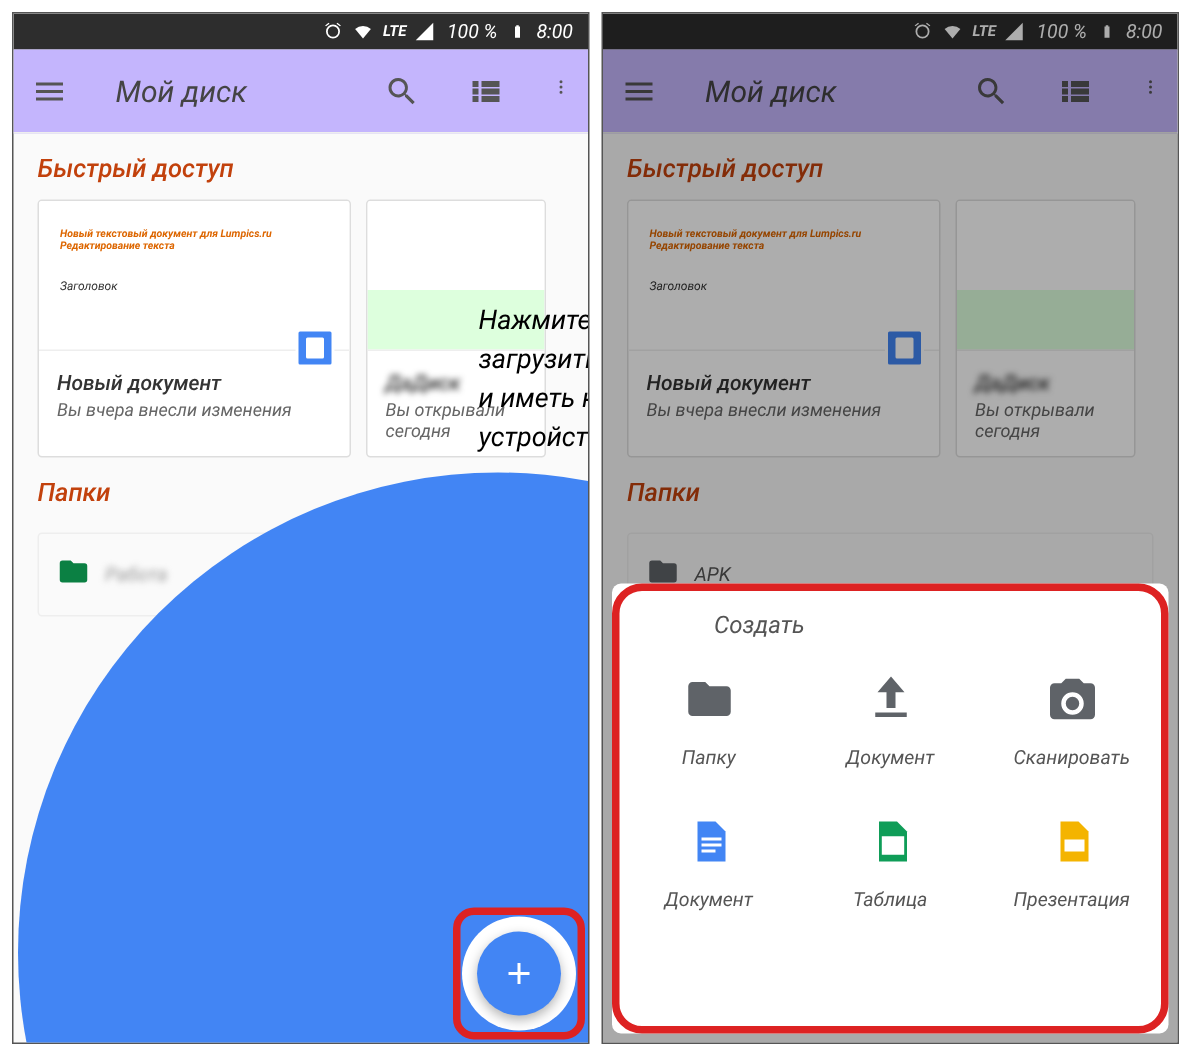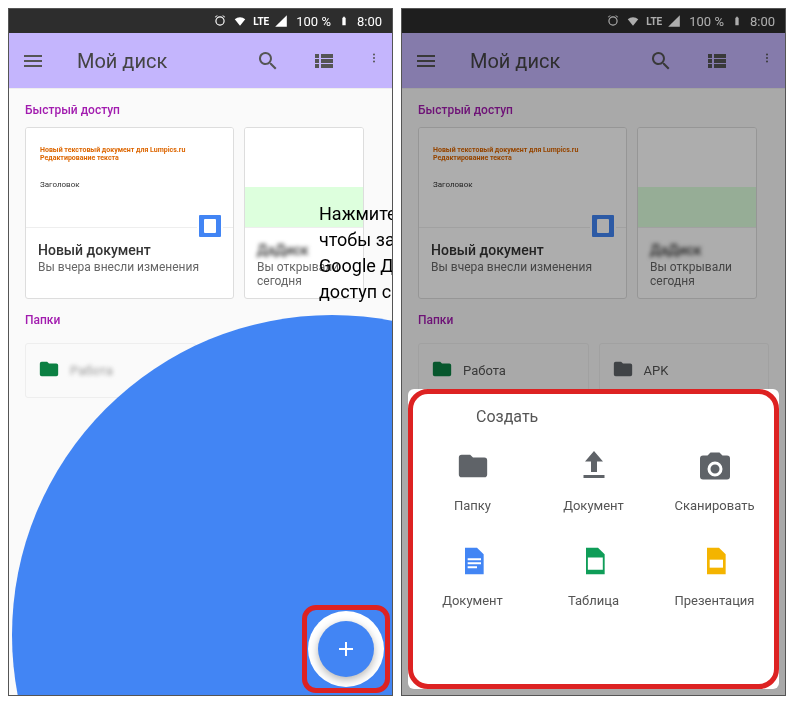--- a/index.html
+++ b/index.html
@@ -1,26 +1,26 @@
 <!DOCTYPE html>
 <html><head>
 <meta charset="utf-8">
 <style>
 * { box-sizing: border-box; margin: 0; padding: 0; }
 body { font-family: Roboto, Arial, sans-serif; background: #fff; }
-.stage { width: 794px; height: 704px; position: relative; display: flex; gap: 8px; padding: 8px; }
+.stage { width: 794px; height: 704px; position: relative; display: flex; gap: 8px; padding: 8px; font-style: italic; }
 .phone { width: 390px; height: 688px; position: relative; overflow: hidden; background: #fafafa; border: 1px solid #555; }
 .statusbar { height: 24px; background: #2d2d2d; color: #fff; display: flex; justify-content: flex-end; align-items: center; gap: 8px; padding: 0 10px; font-size: 13px; }
 .statusbar .icons { display: flex; align-items: center; gap: 5px; }
 .statusbar svg { fill: #fff; }
 .appbar { height: 56px; background: #c4b5fd; display: flex; align-items: center; padding: 0 12px; gap: 32px; border-bottom: 1px solid #eee; }
 .appbar .title { font-size: 20px; color: #444; flex: 1; }
 .appbar .iconbtn { width: 24px; height: 24px; }
 .appbar svg { fill: #555; }
-.section-h { font-size: 12px; color: #a21caf; font-weight: 500; padding: 14px 16px 10px; }
+.section-h { font-size: 17px; color: #c2410c; font-weight: 500; padding: 14px 16px 10px; }
 .qa-row { display: flex; gap: 10px; padding: 0 16px; }
 .qa-card { width: 209px; background: #fff; border: 1px solid #ddd; border-radius: 3px; overflow: hidden; }
 .qa-thumb { height: 100px; background: #fff; border-bottom: 1px solid #eee; position: relative; padding: 18px 14px; font-size: 8px; color: #888; }
 .qa-thumb .hl { color: #d60; font-weight: bold; font-size: 7px; }
 .qa-thumb2 { background: linear-gradient(#fff 60%, #dfd 60%); }
 .qa-thumb .badge { position: absolute; right: 10px; bottom: -12px; width: 26px; height: 26px; background: #4285f4; border-radius: 3px; border: 2px solid #fff; display: flex; align-items: center; justify-content: center; }
 .qa-thumb .badge::before { content: ""; width: 12px; height: 14px; background: #fff; border-radius: 1px; }
 .qa-meta { padding: 14px 12px 10px; }
 .qa-meta .t { font-size: 14px; color: #333; font-weight: 500; }
 .qa-meta .s { font-size: 12px; color: #666; margin-top: 2px; }
@@ -203,26 +203,20 @@
         <div class="qa-meta">
           <div class="t mono-label">ДаДиск</div>
           <div class="s">Вы открывали сегодня</div>
         </div>
       </div>
     </div>
 
     <div class="section-h">Папки</div>
     <div class="folders">
       <div class="folder">
-        <span class="fi"><svg viewBox="0 0 24 24" fill="#0b8043">
-              <path d="M10 4H4a2 2 0 00-2 2v12a2 2 0 002 2h16a2 2 0 002-2V8a2 2 0 00-2-2h-8z"></path>
-            </svg></span>
-        <span>Работа</span>
-      </div>
-      <div class="folder">
         <span class="fi"><svg viewBox="0 0 24 24" fill="#5f6368">
               <path d="M10 4H4a2 2 0 00-2 2v12a2 2 0 002 2h16a2 2 0 002-2V8a2 2 0 00-2-2h-8z"></path>
             </svg></span>
         <span>APK</span>
       </div>
     </div>
 
     <div class="sheet" style="height:300px">
       <div class="sheet-mark"></div>
       <div class="sheet-title">Создать</div>

